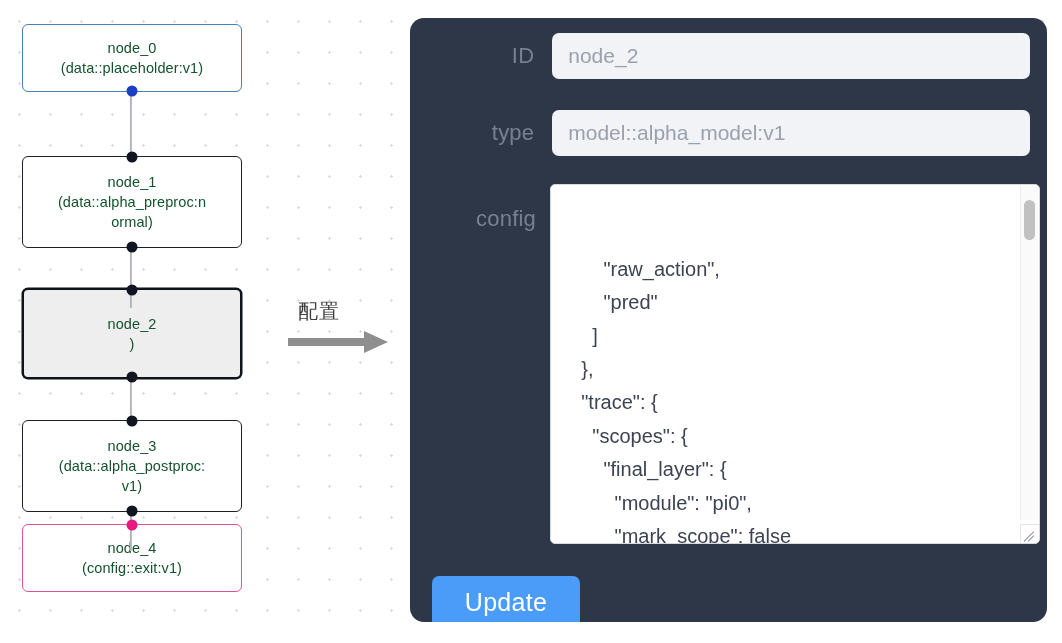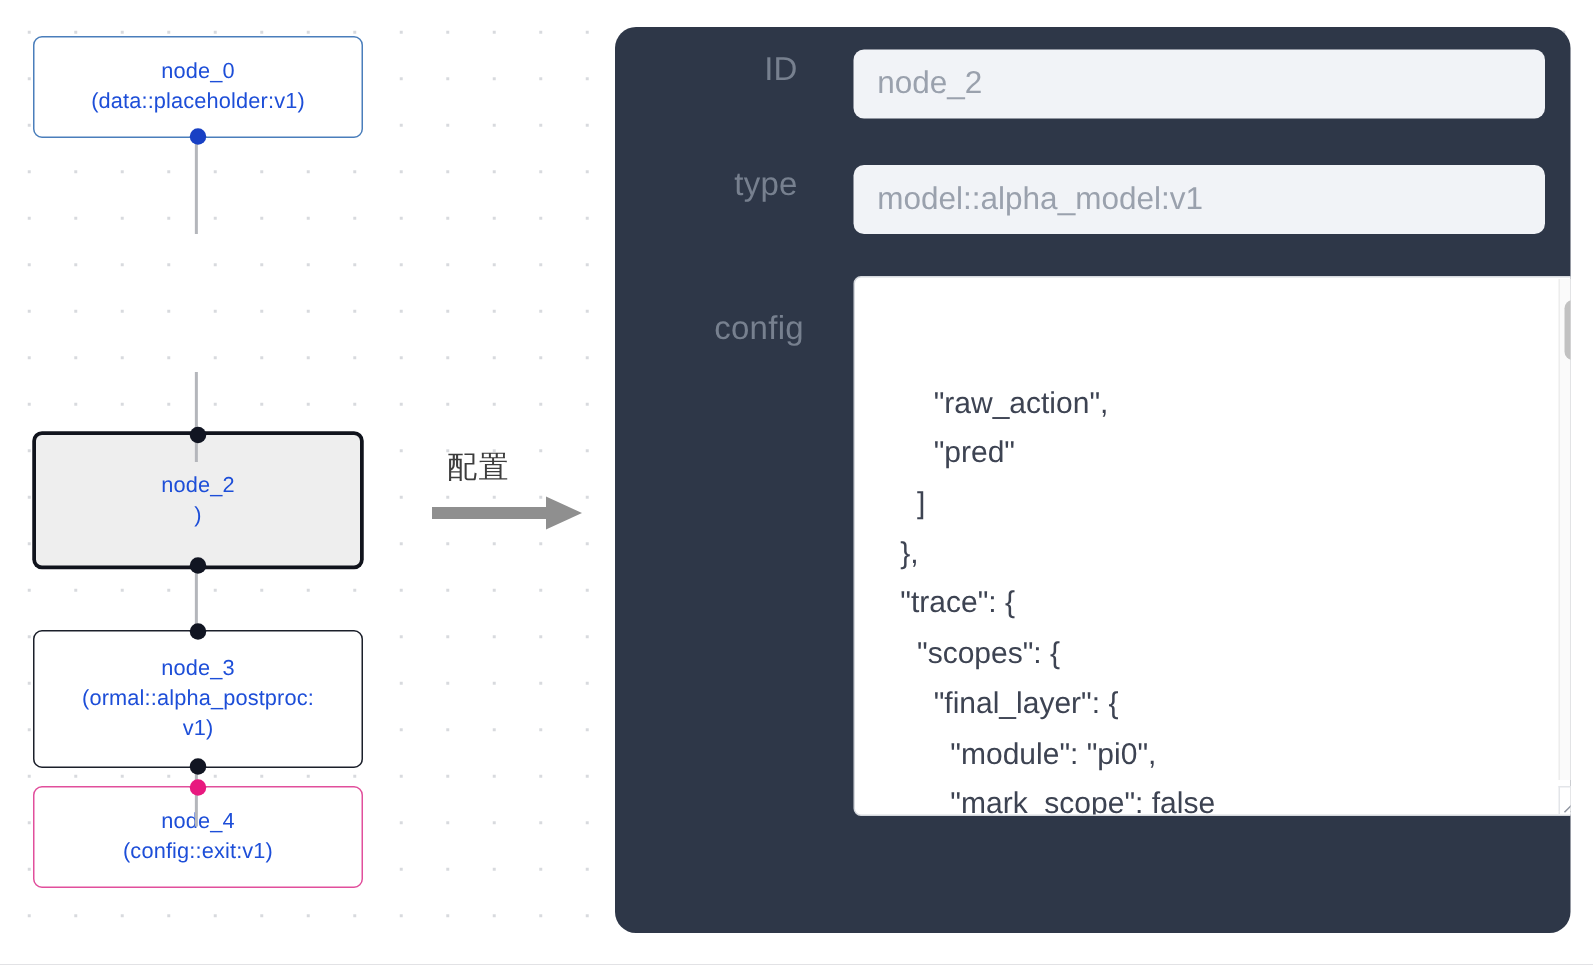--- a/index.html
+++ b/index.html
@@ -30,21 +30,21 @@
     position: absolute;
     box-sizing: border-box;
     background: #ffffff;
     border: 1.4px solid #1b1f2a;
     border-radius: 6px;
     display: flex;
     flex-direction: column;
     align-items: center;
     justify-content: center;
     text-align: center;
-    color: #1d4ed8;
+    color: #14532d;
     font-size: 14.5px;
     line-height: 20px;
     letter-spacing: 0.1px;
   }
   .node .label-line { display: block; }
   .node.is-input { border-color: #4a7ebb; border-width: 1.4px; }
   .node.is-output { border-color: #e14f9c; border-width: 1.6px; }
   .node.is-selected {
     background: #eeeeee;
     border-color: #10131c;
@@ -121,21 +121,21 @@
     height: 604px;
     background: #2e3748;
     border-radius: 14px;
     z-index: 8;
     overflow: hidden;
   }
 
   .field-row {
     position: absolute;
     display: flex;
-    gap: 19px;
+    align-items: center;
   }
   .field-label {
     color: #77808f;
     font-size: 22px;
     text-align: right;
     letter-spacing: 0.2px;
   }
   .field-input {
     box-sizing: border-box;
     background: #f1f3f7;
@@ -257,31 +257,38 @@
   <div class="edge" style="top:248px; height:60px;"></div>
   <div class="edge" style="top:377px; height:44px;"></div>
   <div class="edge" style="top:511px; height:40px;"></div>
 
   <div class="node is-input" style="left:22px; top:24px; width:220px; height:68px;">
     <span class="label-line">node_0</span>
     <span class="label-line">(data::placeholder:v1)</span>
     <div class="handle bottom blue"></div>
   </div>
 
+  <div class="node" style="left:22px; top:156px; width:220px; height:92px;">
+    <span class="label-line">node_1</span>
+    <span class="label-line">(data::alpha_preproc:n</span>
+    <span class="label-line">ormal)</span>
+    <div class="handle top"></div>
+    <div class="handle bottom"></div>
+  </div>
 
   <div class="node is-selected" style="left:22px; top:288px; width:220px; height:91px;">
     <span class="label-line">node_2</span>
     <span class="label-line">)</span>
     <div class="handle top"></div>
     <div class="handle bottom"></div>
   </div>
 
   <div class="node" style="left:22px; top:420px; width:220px; height:92px;">
     <span class="label-line">node_3</span>
-    <span class="label-line">(ormal::alpha_postproc:</span>
+    <span class="label-line">(data::alpha_postproc:</span>
     <span class="label-line">v1)</span>
     <div class="handle top"></div>
     <div class="handle bottom"></div>
   </div>
 
   <div class="node is-output" style="left:22px; top:524px; width:220px; height:68px;">
     <span class="label-line">node_4</span>
     <span class="label-line">(config::exit:v1)</span>
     <div class="handle top pink"></div>
   </div>
@@ -321,15 +328,16 @@
           "mark_scope": false
         },
         "action_model": {</span>
       <div id="config-scrollbar">
         <div id="config-thumb"></div>
       </div>
       <div id="config-resize"></div>
     </div>
   </div>
 
+  <button id="update-button">Update</button>
 </div>
 
 <div id="panel-bottom-strip"></div>
 
 </body></html>

